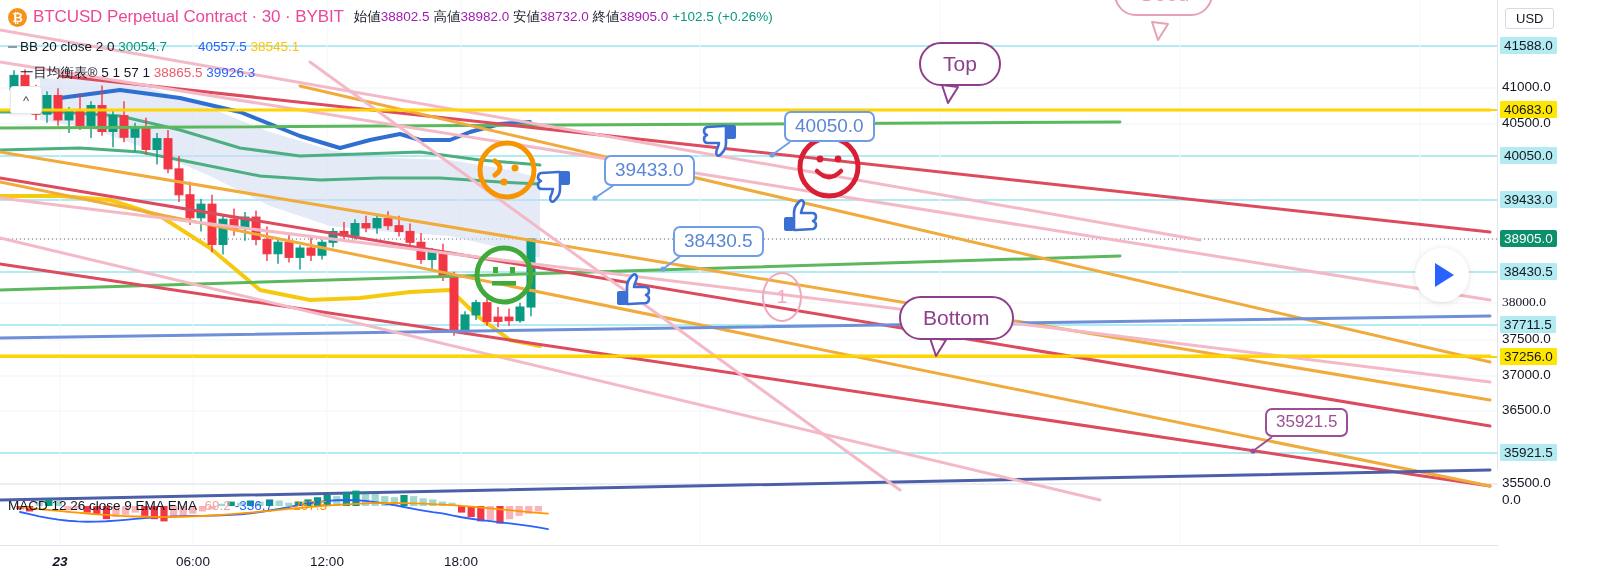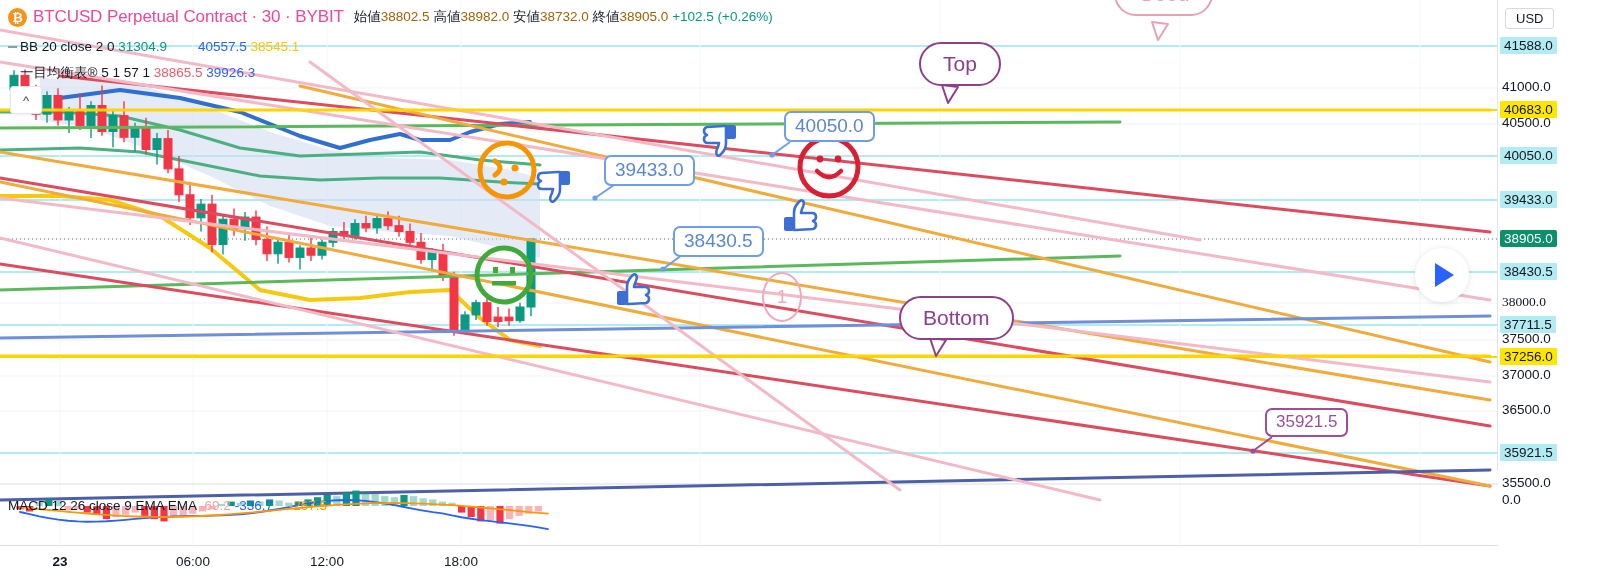--- a/index.html
+++ b/index.html
@@ -5,21 +5,21 @@
   html,body{margin:0;padding:0;background:#ffffff;}
   body{font-family:"Liberation Sans",sans-serif;}
   #app{position:relative;width:1600px;height:578px;overflow:hidden;background:#ffffff;}
 
   
   .hdr{position:absolute;left:0;top:0;width:1600px;height:34px;display:flex;align-items:center;gap:6px;padding-left:8px;z-index:60;pointer-events:none;}
   .sym-icon{width:19px;height:19px;border-radius:50%;background:#f7931a;color:#fff;font-size:13px;font-weight:bold;display:flex;align-items:center;justify-content:center;flex:0 0 auto;}
   .sym-title{font-size:17px;color:#ec4899;letter-spacing:-.1px;white-space:nowrap;}
   .ohlc{font-size:13.5px;color:#131722;white-space:nowrap;margin-left:4px;}
   .ohlc .lbl{color:#131722;}
-  .ohlc .val{color:#a16207;}
+  .ohlc .val{color:#a21caf;}
   .ohlc .chg{color:#089981;}
 
   .leg{position:absolute;z-index:60;font-size:13.5px;white-space:nowrap;pointer-events:none;}
   .leg .nm{color:#131722;}
   .leg .v1{color:#089981;}
   .leg .v2{color:#2962ff;margin-left:27px;}
   .leg .v3{color:#ffc400;}
   .leg .r1{color:#e85c6a;}
   .leg .r2{color:#2962ff;}
   #leg-bb{left:8px;top:39px;}
@@ -30,21 +30,21 @@
   .pscale{position:absolute;right:0;top:0;width:102px;height:470px;background:#ffffff;border-left:1px solid #e0e3eb;z-index:55;}
   .pscale .tick{position:absolute;left:4px;font-size:13.5px;color:#131722;white-space:nowrap;}
   .pscale .tick.hl-cyan{background:#b2ebf2;padding:1px 4px;left:2px;border-radius:1px;}
   .pscale .tick.hl-yellow{background:#ffe600;padding:1px 4px;left:2px;border-radius:1px;}
   .pscale .tick.hl-green{background:#0c8f6b;color:#ffffff;padding:1px 4px;left:2px;border-radius:2px;font-weight:normal;}
   .usdbox{position:absolute;left:7px;top:8px;border:1px solid #d6dae2;border-radius:3px;padding:2px 10px;font-size:13px;color:#131722;background:#fff;}
 
   
   .tscale{position:absolute;left:0;bottom:0;width:1498px;height:32px;background:#fff;border-top:1px solid #e0e3eb;z-index:40;}
   .tscale .tk{position:absolute;top:8px;font-size:13.5px;color:#131722;transform:translateX(-50%);}
-  .tscale .tk.bold{font-weight:bold;}
+  .tscale .tk.bold{font-weight:bold;font-style:italic;}
 
   
   svg.layer{position:absolute;left:0;top:0;width:1600px;height:578px;overflow:visible;}
   #grid-layer{z-index:1}
   #lines-layer{z-index:12}
   #candles-layer{z-index:10}
   #macd-layer{z-index:14}
   #anno-layer{z-index:30}
 
   
@@ -335,21 +335,21 @@
       <span class="lbl">始値</span><span class="val">38802.5</span>
       <span class="lbl">高値</span><span class="val">38982.0</span>
       <span class="lbl">安値</span><span class="val">38732.0</span>
       <span class="lbl">終値</span><span class="val">38905.0</span>
       <span class="chg">+102.5 (+0.26%)</span>
     </div>
   </div>
 
   <div class="leg" id="leg-bb">
     <span class="swatch"></span><span class="nm">BB 20 close 2 0</span>
-    <span class="v1">31304.9</span>
+    <span class="v1">30054.7</span>
     <span class="v2">40557.5</span>
     <span class="v3">38545.1</span>
   </div>
   <div class="leg" id="leg-ichi">
     <span class="nm">一目均衡表® 5 1 57 1</span>
     <span class="r1">38865.5</span>
     <span class="r2">39926.3</span>
   </div>
 
   <div class="macdlbl">

